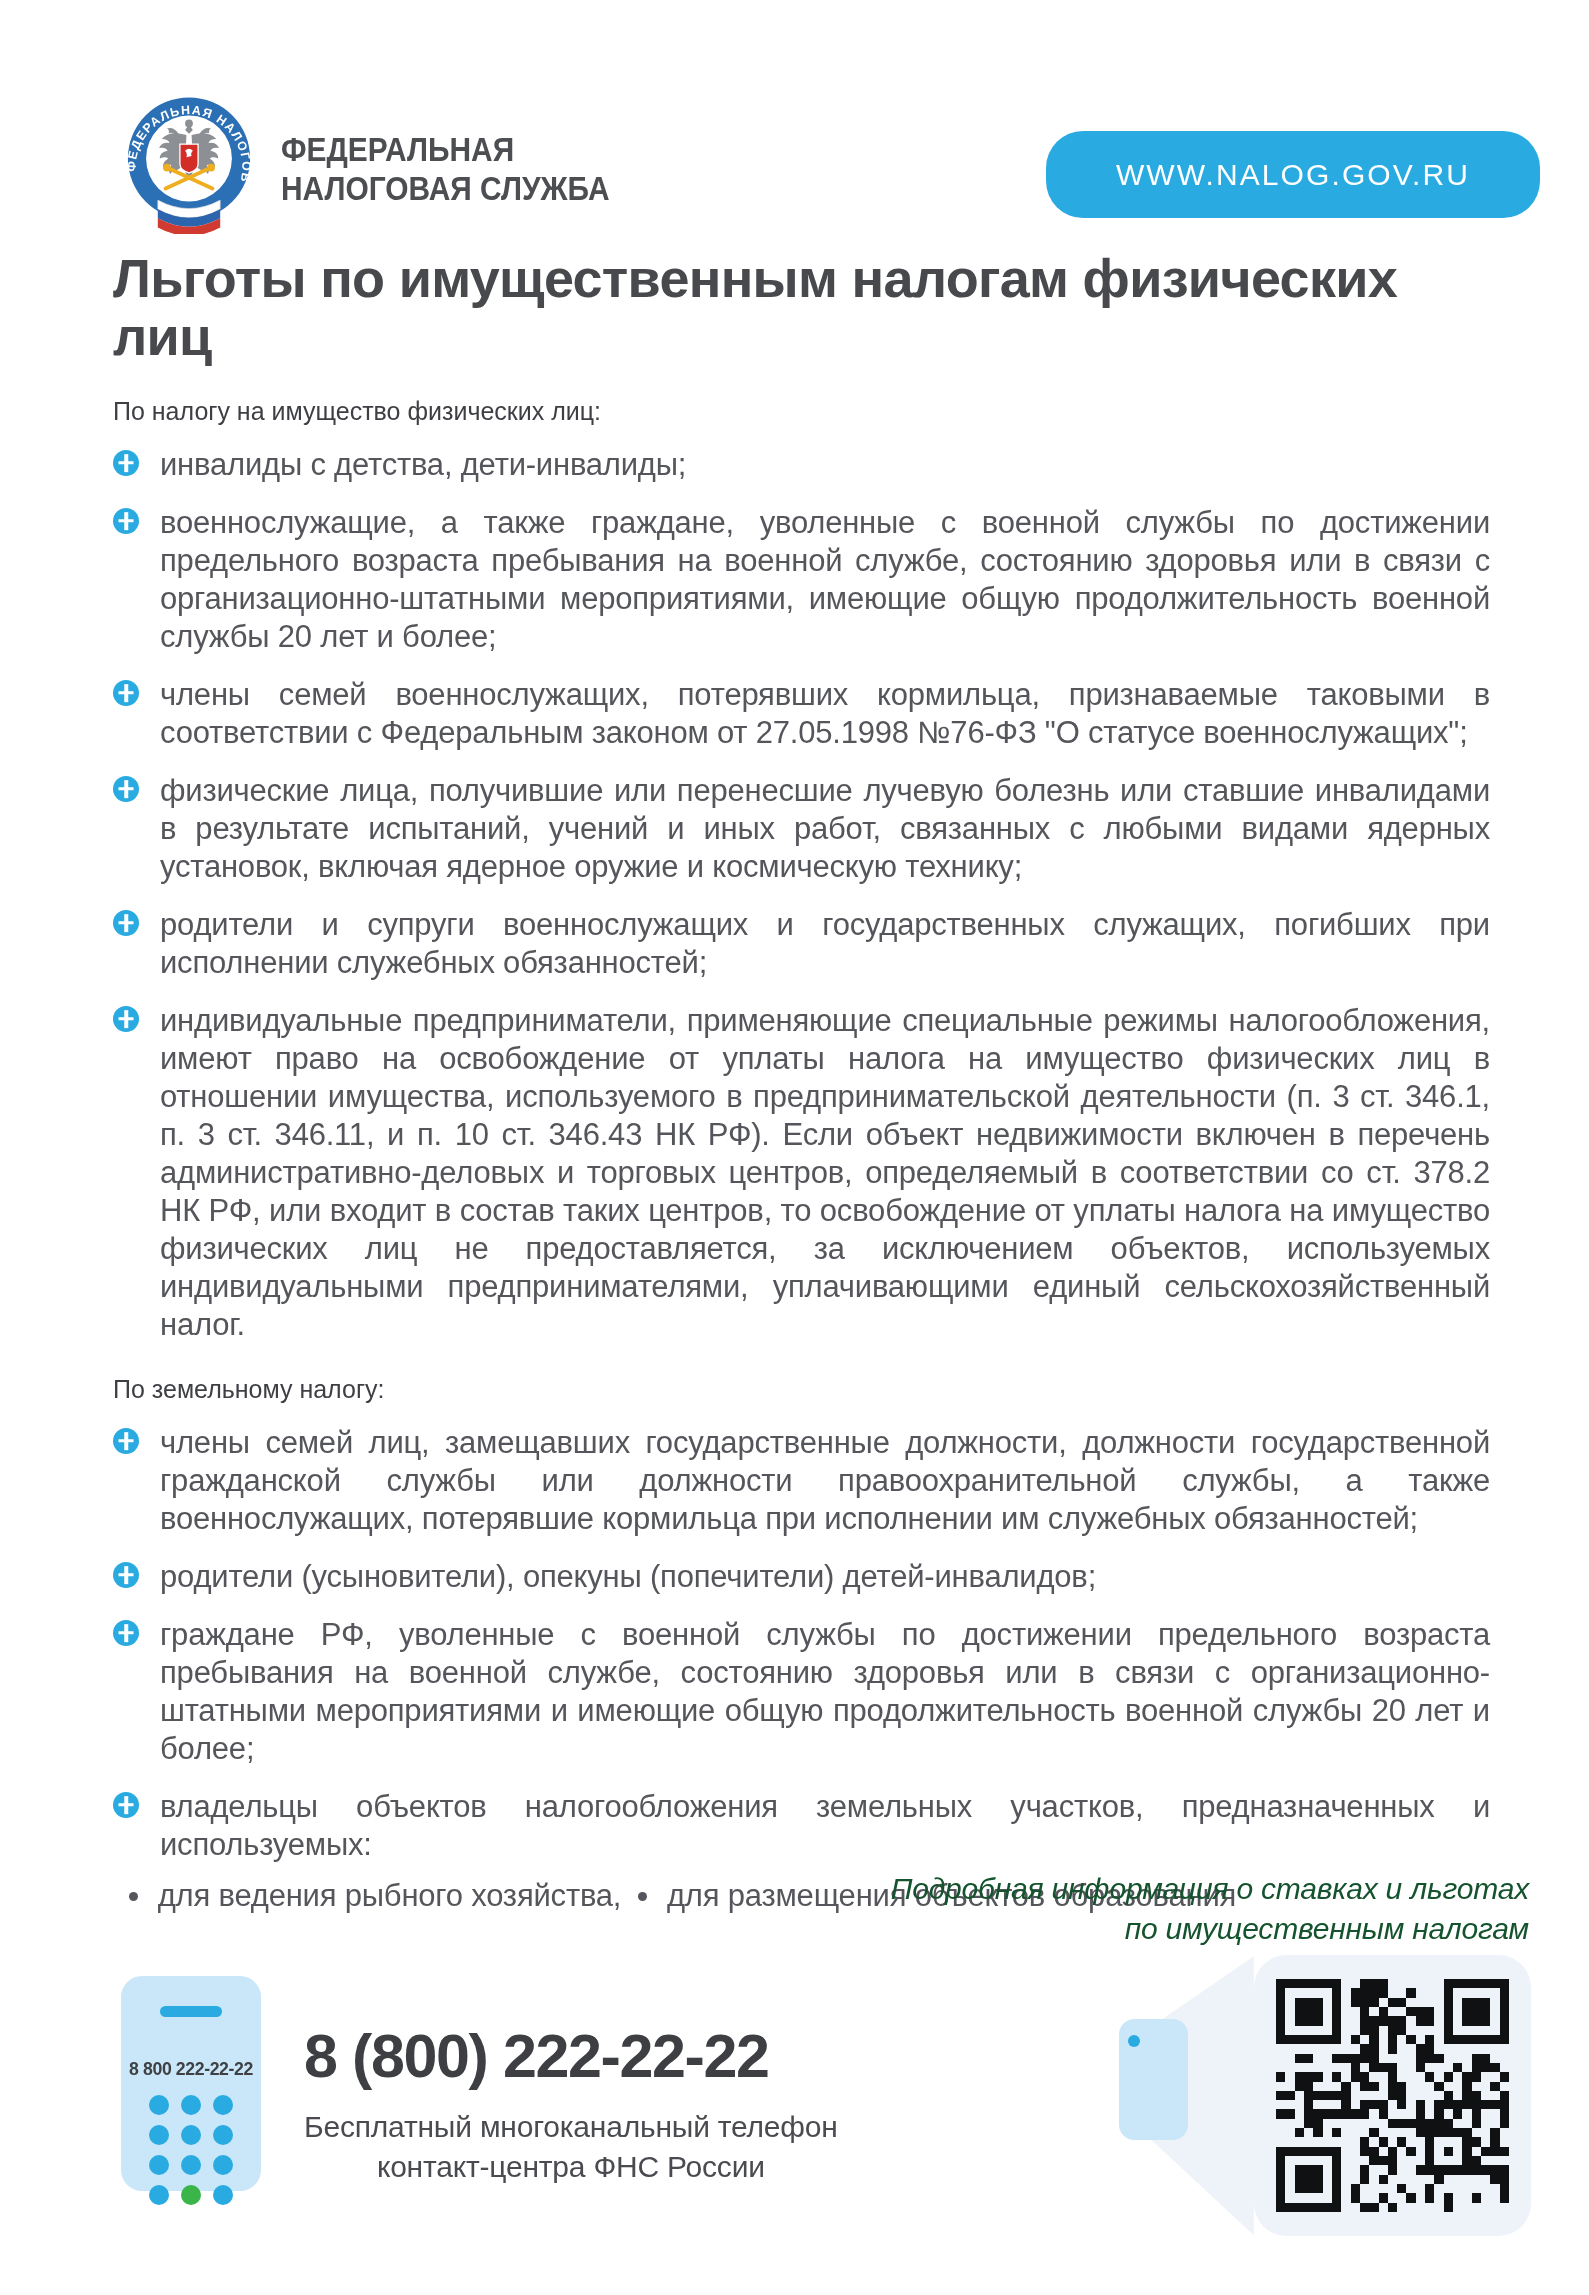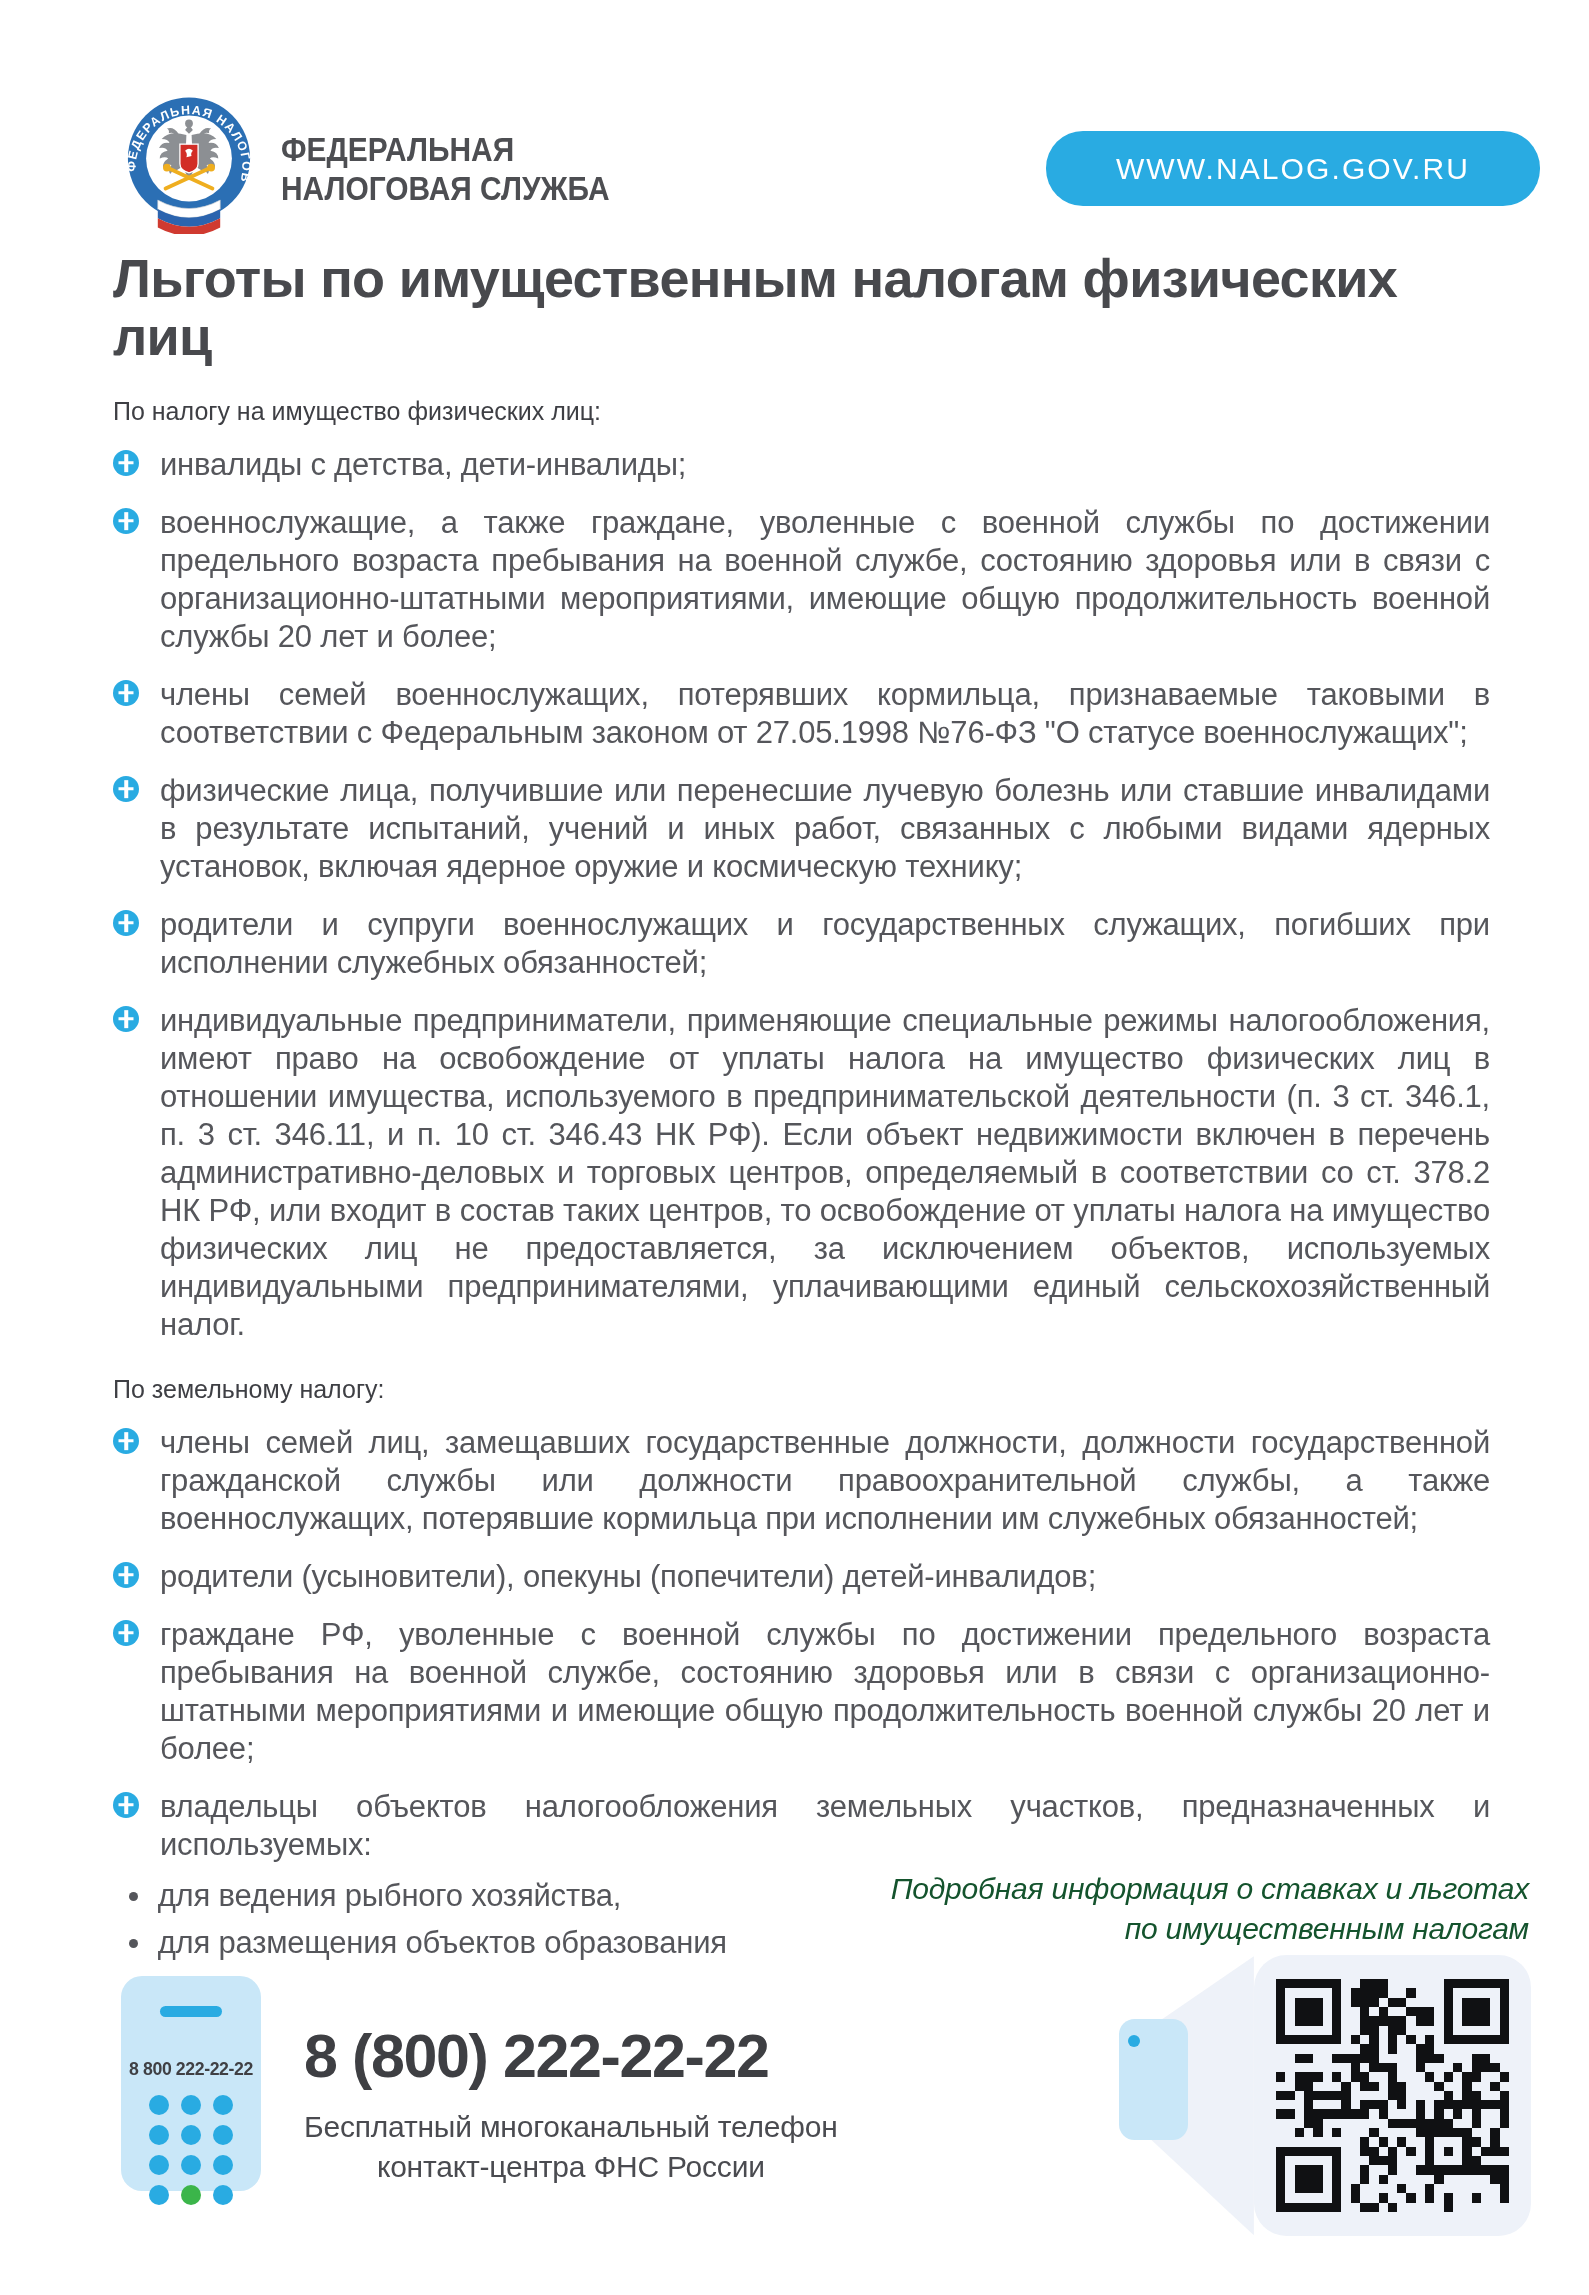--- a/index.html
+++ b/index.html
@@ -3,37 +3,37 @@
 <meta charset="utf-8">
 <style>
   html,body{margin:0;padding:0;background:#ffffff;}
   .page{position:relative;width:1589px;height:2295px;background:#ffffff;overflow:hidden;
         font-family:"Liberation Sans",sans-serif;}
 
   
   .emblem{position:absolute;left:124px;top:96px;width:130px;height:138px;}
   .org-name{position:absolute;left:281px;top:131px;font-weight:bold;font-size:32.5px;line-height:39px;
             color:#4D4E52;letter-spacing:0;transform:scaleX(.92);transform-origin:left top;}
-  .pill{position:absolute;top:131px;right:49px;width:494px;height:75px;border-radius:37px;
+  .pill{position:absolute;top:131px;right:49px;width:494px;height:87px;border-radius:37px;
         background:#29ABE2;display:flex;align-items:center;justify-content:center;
         color:#ffffff;font-size:30px;letter-spacing:2.1px;}
 
   
   .content{position:absolute;left:113px;top:249px;width:1377px;}
   .title{font-size:54px;font-weight:bold;color:#48494D;letter-spacing:-0.7px;line-height:1.08;}
   .sec-h{font-size:25px;font-weight:normal;color:#3E3F44;margin:31px 0 20px 0;}
   .blist{display:flex;flex-direction:column;gap:20px;}
   .bitem{display:flex;align-items:flex-start;}
   .plus-col{width:47px;flex:none;padding-top:4.2px;}
   .plus{position:relative;width:26px;height:26px;border-radius:50%;background:#29ABE2;}
   .plus::before,.plus::after{content:"";position:absolute;left:50%;top:50%;transform:translate(-50%,-50%);background:#ffffff;}
   .plus::before{width:15px;height:3.5px;}
   .plus::after{width:3.5px;height:17.7px;}
   .btext{flex:1;font-size:31px;line-height:38px;color:#55565B;text-align:justify;letter-spacing:-0.2px;}
-  .sublist{display:flex;flex-direction:column;gap:7px;margin-top:12.7px;}
+  .sublist{display:flex;flex-direction:row;gap:1px;margin-top:12.7px;}
   .subitem{display:flex;align-items:flex-start;}
   .dot{flex:none;width:9.2px;height:9.2px;border-radius:50%;background:#55565B;margin:15.5px 20px 0 15.5px;}
   .subtext{font-size:31px;line-height:40px;color:#55565B;letter-spacing:-0.2px;}
 
   .note{position:absolute;right:60px;top:1869px;text-align:right;font-style:italic;
         font-size:30px;line-height:40px;color:#14532d;letter-spacing:-0.2px;}
 
   
   .phone-illus{position:absolute;left:121px;top:1976px;width:140px;height:215px;border-radius:21px;background:#C9E7F8;}
   .speaker{position:absolute;left:50%;top:30px;transform:translateX(-50%);width:62px;height:11.3px;border-radius:5.7px;background:#29ABE2;}

